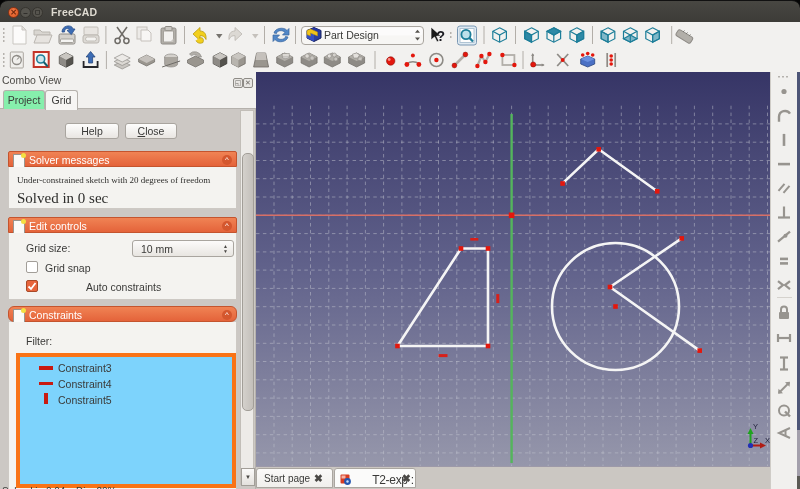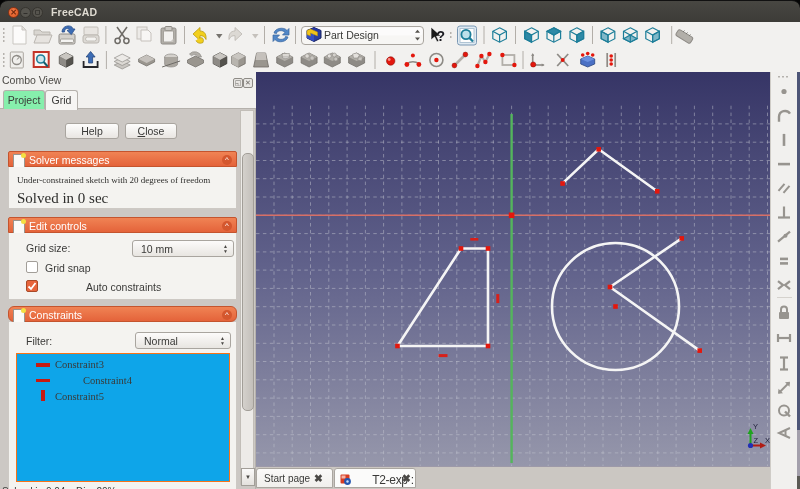--- a/index.html
+++ b/index.html
@@ -380,29 +380,25 @@
       <div class="lbl" style="left:48px;top:48px;margin-left:29px;">Auto constraints</div>
     </div>
 
     <div class="sechdr" style="top:234px;border-radius:6px;">
         <div class="pageicon"></div>
         <div class="t">Constraints</div>
         <div class="collapse">^</div>
       </div>
     <div class="secbody" style="top:250px;height:230px;">
       <div class="lbl" style="left:17px;top:13px;">Filter:</div>
-      <div class="combo" style="left:126px;top:10px;width:96px;">
-          <span style="position:absolute;left:8px;top:2px;">Normal</span>
-          <span class="spin">▲<br>▼</span>
-        </div>
-      <div style="position:absolute;left:7px;top:31px;width:212px;height:127px;background:#0ea5e9;border:1px solid #f97316;font-family:Liberation Serif, serif;">
+      <div style="position:absolute;left:7px;top:31px;width:212px;height:127px;background:#7dd3fc;border:4px solid #f97316;">
         <div style="position:absolute;left:19px;top:9px;width:13.5px;height:3.5px;background:#c81a10;"></div>
         <div class="lbl" style="left:38px;top:5px;">Constraint3</div>
         <div style="position:absolute;left:19px;top:24.5px;width:13.5px;height:3.5px;background:#c81a10;"></div>
-        <div class="lbl" style="left:38px;top:20.5px;margin-left:28px;">Constraint4</div>
+        <div class="lbl" style="left:38px;top:20.5px;">Constraint4</div>
         <div style="position:absolute;left:24px;top:36px;width:3.5px;height:11px;background:#c81a10;"></div>
         <div class="lbl" style="left:38px;top:37px;">Constraint5</div>
       </div>
     </div>
 
     <div style="position:absolute;left:240px;top:38px;width:14px;height:375px;background:#edebe8;border:1px solid #c2beb8;box-sizing:border-box;">
       <div style="position:absolute;left:1px;top:42px;width:10px;height:256px;background:linear-gradient(90deg,#d4d1cc,#c3bfba);border:1px solid #a29e98;border-radius:5px;"></div>
       <div style="position:absolute;left:0px;top:357px;width:12px;height:16px;background:linear-gradient(#fbfaf9,#e4e1dd);border:1px solid #a29e98;color:#4a4845;font-size:6px;text-align:center;line-height:16px;">▼</div>
     </div>
   </div>

